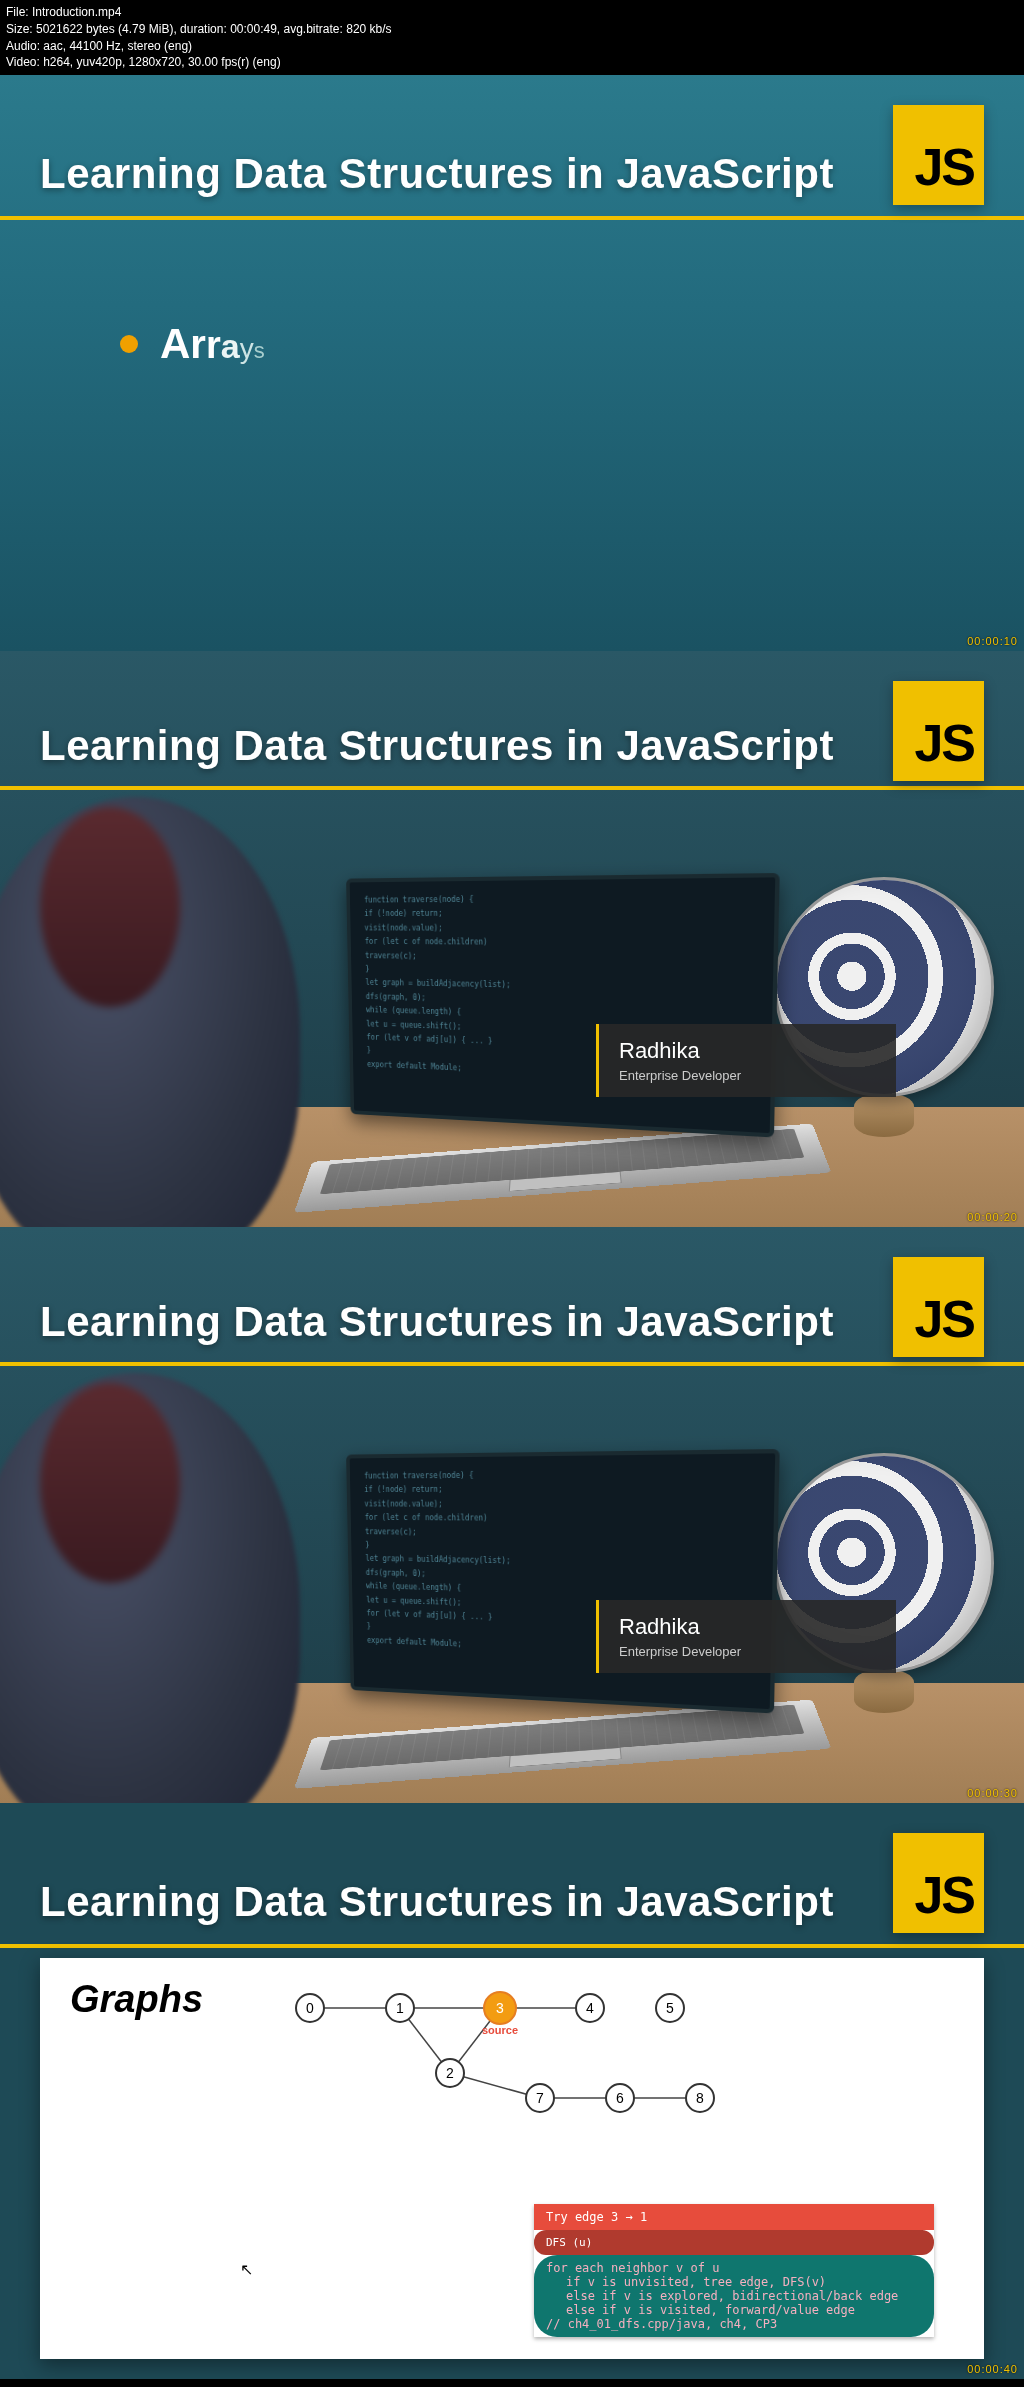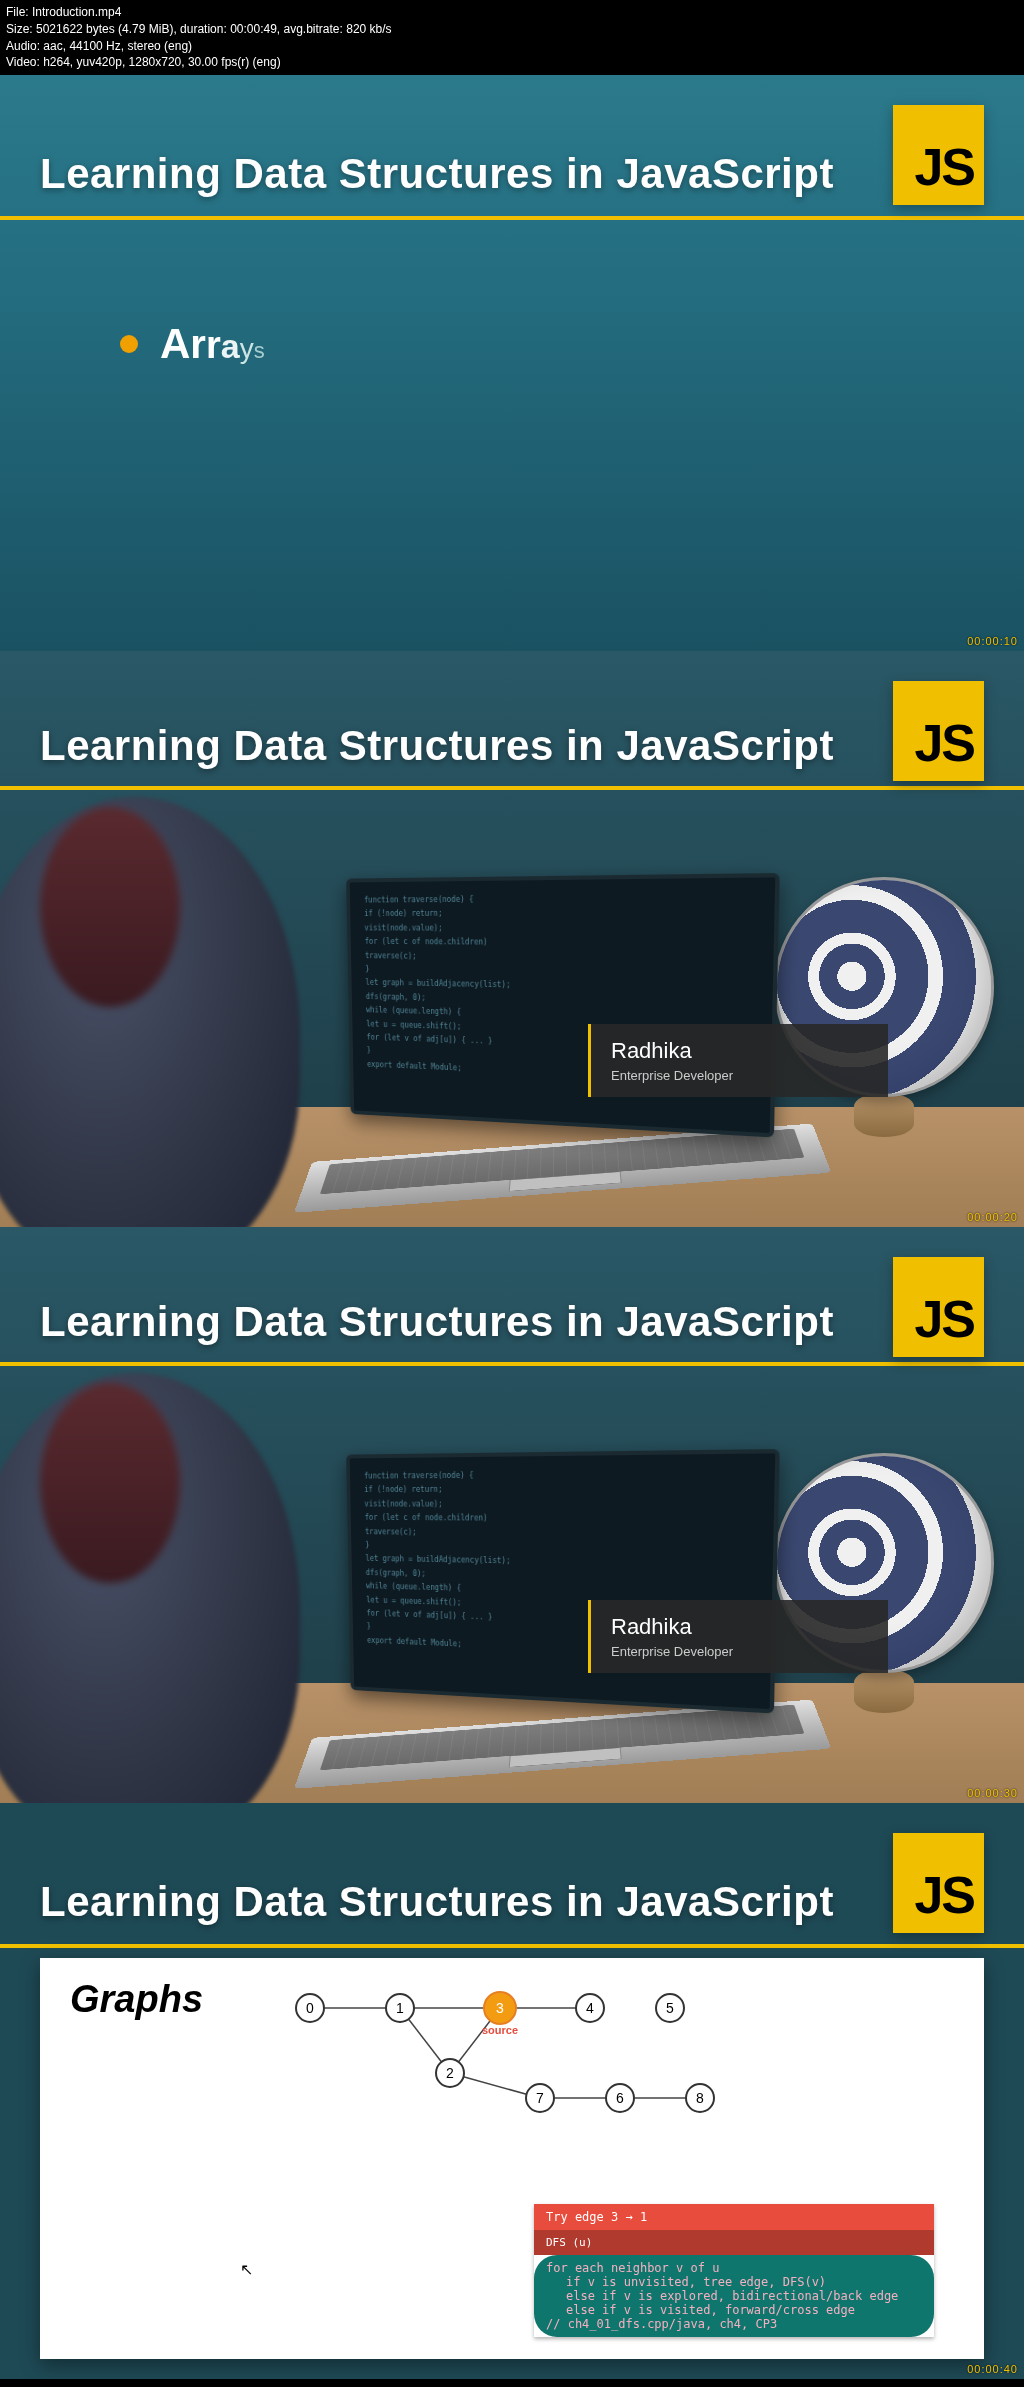--- a/index.html
+++ b/index.html
@@ -172,21 +172,21 @@
 }
 .globe-stand {
   position: absolute;
   right: 110px; bottom: 90px;
   width: 60px; height: 44px;
   background: linear-gradient(180deg, #b8956a, #8a6a40);
   border-radius: 50%/30%;
 }
 .nameplate {
   position: absolute;
-  right: 136px; bottom: 130px;
+  right: 128px; bottom: 130px;
   width: 300px;
   background: rgba(40,40,40,0.9);
   padding: 14px 20px;
   border-left: 3px solid #f0c000;
 }
 .nameplate .nm { color: #fff; font-size: 22px; font-weight: 400; }
 .nameplate .role { color: #ccc; font-size: 13px; margin-top: 4px; }
 
 .title-overlay {
   position: absolute; top: 0; left: 0; right: 0;
@@ -215,21 +215,21 @@
   position: absolute;
   bottom: 22px; right: 50px;
   width: 400px;
   font-family: monospace;
   font-size: 12px;
   box-shadow: 0 2px 4px rgba(0,0,0,0.3);
   margin-left: 8px;
 }
 .algo-box .row { padding: 6px 12px; }
 .algo-row-try { background: #e74c3c; color: #fff; }
-.algo-row-dfs { background: #b03a2e; color: #fff; font-size: 11px; }
+.algo-row-dfs { background: #b03a2e; color: #fff; font-size: 11px; border-radius: 12px; }
 .algo-row-code { background: #0f766e; color: #f5b0c0; border-radius: 23px; }
 .algo-row-code .indent1 { padding-left: 20px; }
 .cursor-ptr {
   position: absolute;
   bottom: 80px; left: 200px;
   font-size: 16px;
   color: #000;
 }
 </style>
 </head>
@@ -392,21 +392,21 @@
 
     <div class="dfs-label">DFS(3)</div>
 
     <div class="algo-box">
       <div class="row algo-row-try">Try edge 3 → 1</div>
       <div class="row algo-row-dfs">DFS (u)</div>
       <div class="row algo-row-code">
         <div>for each neighbor v of u</div>
         <div class="indent1">if v is unvisited, tree edge, DFS(v)</div>
         <div class="indent1">else if v is explored, bidirectional/back edge</div>
-        <div class="indent1">else if v is visited, forward/cross edge</div>
+        <div class="indent1">else if v is visited, forward/value edge</div>
         <div>// ch4_01_dfs.cpp/java, ch4, CP3</div>
       </div>
     </div>
 
     <div class="cursor-ptr">↖</div>
   </div>
   <div class="timestamp">00:00:40</div>
 </div>
 
 </body></html>

